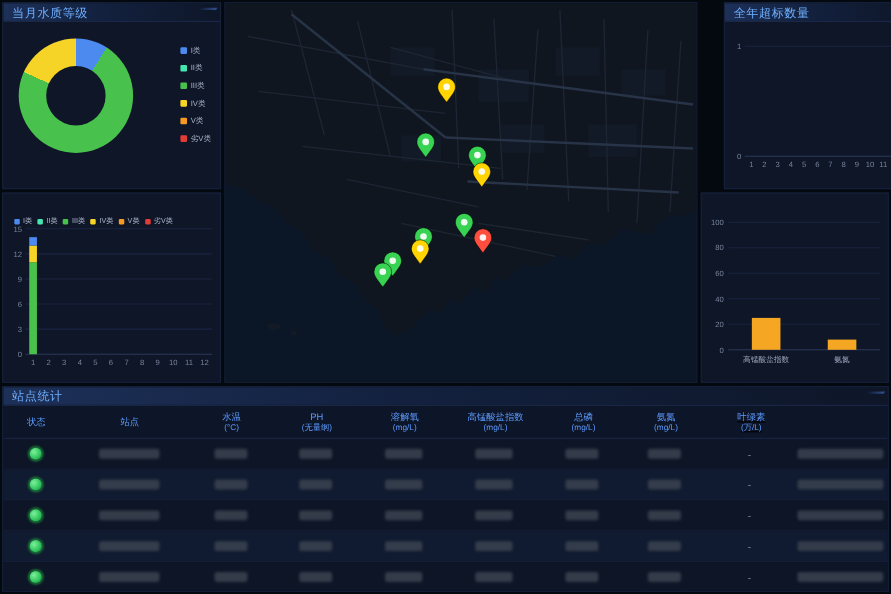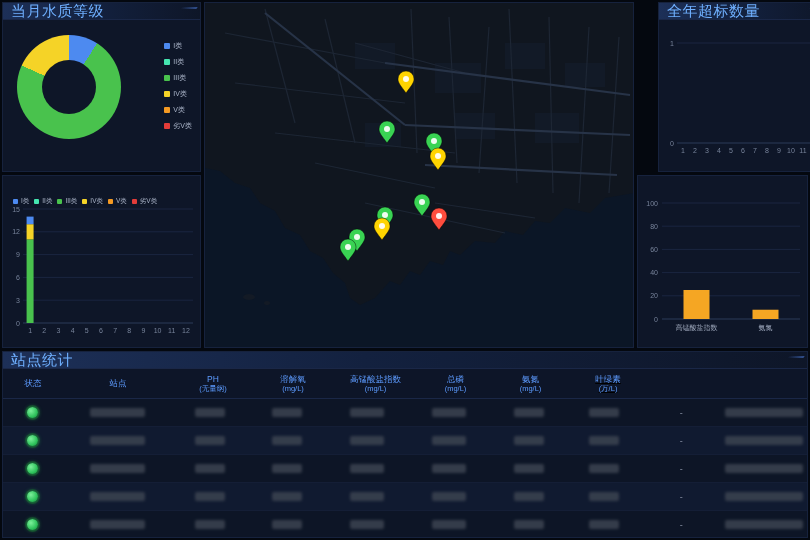--- a/index.html
+++ b/index.html
@@ -4,21 +4,21 @@
 <style>
   *{margin:0;padding:0;box-sizing:border-box}
   html,body{width:810px;height:540px;overflow:hidden}
   body{background:#04080f;font-family:"Liberation Sans",sans-serif;position:relative}
   .panel{position:absolute;background:#0e1628;border:1px solid #16223d;overflow:hidden}
   .panel-header{position:relative;height:17px;display:flex;align-items:center;justify-content:space-between;
     padding:0 8px;background:linear-gradient(90deg,#1d3058 0%,#13213f 45%,#0e1628 100%);
     border-bottom:1px solid #1a2747}
   .panel-header::after{content:"";position:absolute;right:3px;top:4px;width:16px;height:2px;
     background:linear-gradient(90deg,transparent,#31508f);transform:skewX(-35deg)}
-  .panel-title{font-size:15px;color:#6fb0ff;letter-spacing:.5px;white-space:nowrap}
+  .panel-title{font-size:11px;color:#6fb0ff;letter-spacing:.5px;white-space:nowrap}
   .corner-link{font-size:8px;color:#cdd6e6;cursor:pointer;z-index:2}
   
   .donut-wrap{position:absolute;left:14px;top:32px;width:104px;height:104px}
   .donut-ring{position:absolute;inset:0;border-radius:50%}
   .donut-hole{position:absolute;left:25px;top:25px;width:54px;height:54px;border-radius:50%;background:#0e1628}
   .v-legend{position:absolute;right:8px;top:38px;display:flex;flex-direction:column;gap:6px}
   .h-legend{position:absolute;left:10px;top:21px;display:flex;gap:5px;flex-wrap:nowrap}
   .lg-item{display:flex;align-items:center;gap:3px;cursor:pointer}
   .lg-sq{width:6px;height:6px;border-radius:1px;display:inline-block}
   .lg-lb{font-size:7px;color:#aab4c8;white-space:nowrap}
@@ -262,20 +262,24 @@
   <div class="panel-header">
     <span class="panel-title">站点统计</span>
   </div>
   <div class="col-head">
       <div class="th" style="width: 60px;">
         <span class="l1">状态</span>
       </div>
       <div class="th" style="width: 110px;">
         <span class="l1">站点</span>
       </div>
+      <div class="th" style="width: 75px;">
+        <span class="l1">水温</span>
+        <span class="l2">(°C)</span>
+      </div>
       <div class="th" style="width: 80px;">
         <span class="l1">PH</span>
         <span class="l2">(无量纲)</span>
       </div>
       <div class="th" style="width: 80px;">
         <span class="l1">溶解氧</span>
         <span class="l2">(mg/L)</span>
       </div>
       <div class="th" style="width: 85px;">
         <span class="l1">高锰酸盐指数</span>

